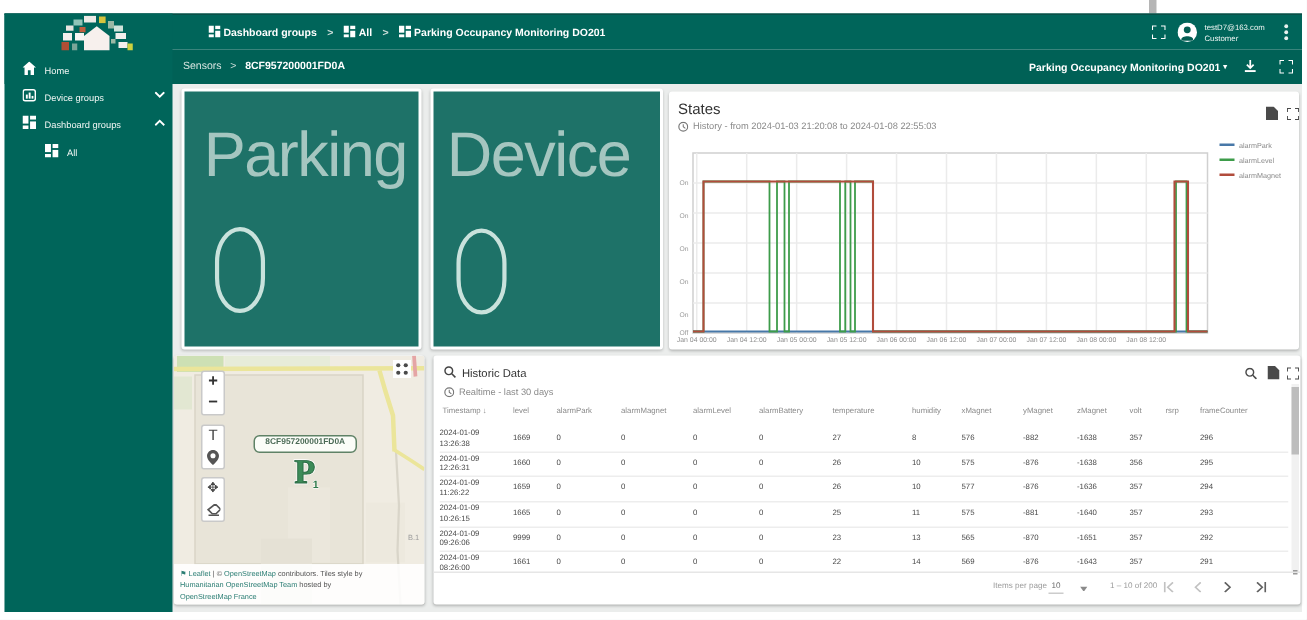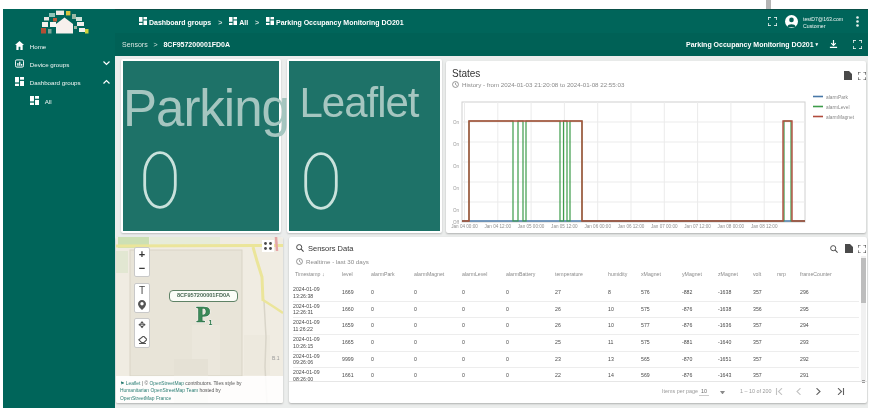--- a/index.html
+++ b/index.html
@@ -129,28 +129,28 @@
         <rect x="0" y="0" width="4.4" height="6" fill="#fff"></rect>
         <rect x="5.6" y="0" width="4.4" height="3" fill="#fff"></rect>
         <rect x="5.6" y="4.4" width="4.4" height="5.6" fill="#fff"></rect>
         <rect x="0" y="7.4" width="4.4" height="2.6" fill="#fff"></rect>
       </svg>
     <span style="margin-left:4px;">All</span>
   </div>
 
   <div class="abs" style="left:121px;top:59px;width:160px;height:174px;background:#fff;border-radius:2px;box-shadow:0 1px 2px rgba(0,0,0,0.2);"></div>
   <div class="abs cardteal" style="left:123px;top:61px;width:156px;height:170px;"></div>
-  <div class="abs" style="left:123px;top:79px;width:161px;text-align:center;color:#a5c6c0;font-size:51px;letter-spacing:-1px;">Parking</div>
+  <div class="abs" style="left:123px;top:79px;width:161px;text-align:center;color:#a5c6c0;font-size:42px;letter-spacing:-1px;">Parking</div>
   <svg class="abs" style="left:143px;top:151px;" width="34" height="58" viewBox="0 0 34 58">
     <rect x="1.7" y="1.7" width="30.6" height="54.6" rx="15.3" ry="22" fill="none" stroke="#c9e2dc" stroke-width="2.8"></rect>
   </svg>
 
   <div class="abs" style="left:287px;top:59px;width:155px;height:174px;background:#fff;border-radius:2px;box-shadow:0 1px 2px rgba(0,0,0,0.2);"></div>
   <div class="abs cardteal" style="left:289px;top:61px;width:151px;height:170px;"></div>
-  <div class="abs" style="left:289px;top:79px;width:140px;text-align:center;color:#a5c6c0;font-size:42px;letter-spacing:-1px;">Leaflet</div>
+  <div class="abs" style="left:289px;top:79px;width:140px;text-align:center;color:#a5c6c0;font-size:42px;letter-spacing:-1px;">Device</div>
   <svg class="abs" style="left:304px;top:152px;" width="34" height="58" viewBox="0 0 34 58">
     <rect x="1.7" y="1.7" width="30.6" height="54.6" rx="15.3" ry="22" fill="none" stroke="#c9e2dc" stroke-width="2.8"></rect>
   </svg>
 
   <div class="abs wcard" style="left:446px;top:61px;width:420px;height:172px;"></div>
   <div class="abs" style="left:452px;top:68px;color:#333;font-size:10px;">States</div>
   <svg class="abs" style="left:452px;top:81px;" width="7" height="7" viewBox="0 0 10 10">
       <circle cx="5" cy="5" r="4.2" fill="none" stroke="#777" stroke-width="1.1"></circle>
       <path d="M5 2.5 V5 L7 6.5" stroke="#777" stroke-width="1" fill="none"></path>
     </svg>
@@ -278,21 +278,21 @@
       <span style="color:#2a7d73;">Humanitarian OpenStreetMap Team</span> hosted by<br>
       <span style="color:#2a7d73;">OpenStreetMap France</span>
     </div>
   </div>
 
   <div class="abs wcard" style="left:289px;top:237px;width:578px;height:166px;"></div>
   <svg class="abs" style="left:296px;top:244px;" width="8" height="8" viewBox="0 0 10 10">
       <circle cx="4" cy="4" r="3.2" fill="none" stroke="#444" stroke-width="1.2"></circle>
       <line x1="6.5" y1="6.5" x2="9.5" y2="9.5" stroke="#444" stroke-width="1.3"></line>
     </svg>
-  <div class="abs" style="left:308px;top:244px;color:#333;font-size:7.5px;">Sensors Data</div>
+  <div class="abs" style="left:308px;top:244px;color:#333;font-size:7.5px;">Historic Data</div>
   <svg class="abs" style="left:296px;top:258px;" width="7" height="7" viewBox="0 0 10 10">
       <circle cx="5" cy="5" r="4.2" fill="none" stroke="#777" stroke-width="1.1"></circle>
       <path d="M5 2.5 V5 L7 6.5" stroke="#777" stroke-width="1" fill="none"></path>
     </svg>
   <div class="abs" style="left:306px;top:258px;color:#8a8a8a;font-size:6.2px;">Realtime - last 30 days</div>
   <svg class="abs" style="left:830px;top:245px;" width="8" height="8" viewBox="0 0 10 10">
       <circle cx="4" cy="4" r="3.2" fill="none" stroke="#4a4a4a" stroke-width="1.2"></circle>
       <line x1="6.5" y1="6.5" x2="9.5" y2="9.5" stroke="#4a4a4a" stroke-width="1.3"></line>
     </svg>
   <svg class="abs" style="left:845px;top:244px;" width="8" height="9" viewBox="0 0 8 9">

